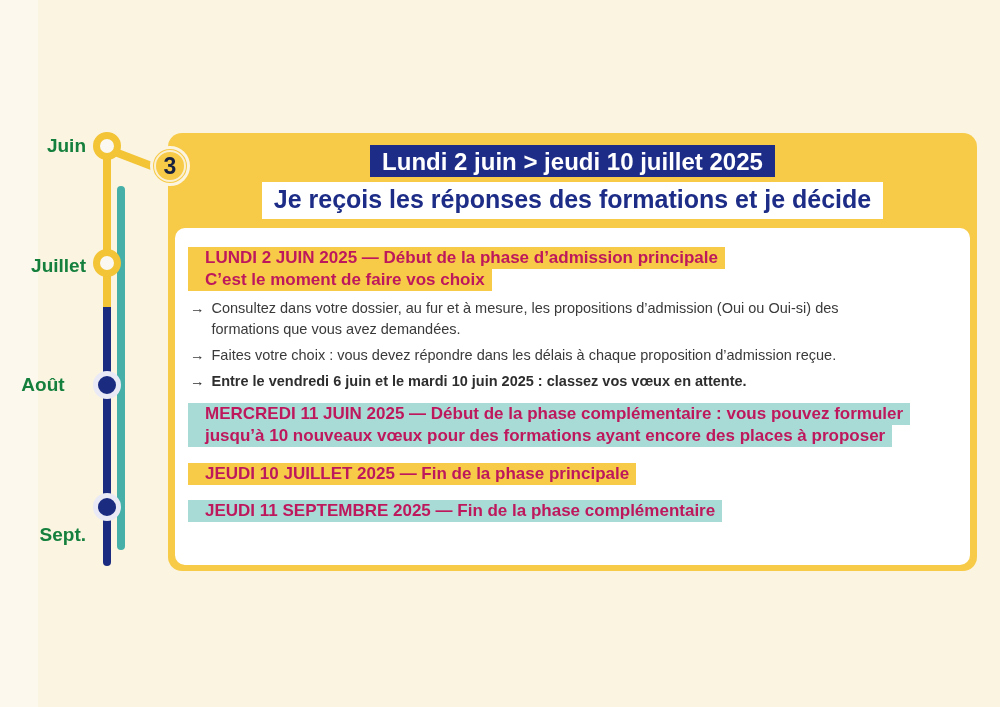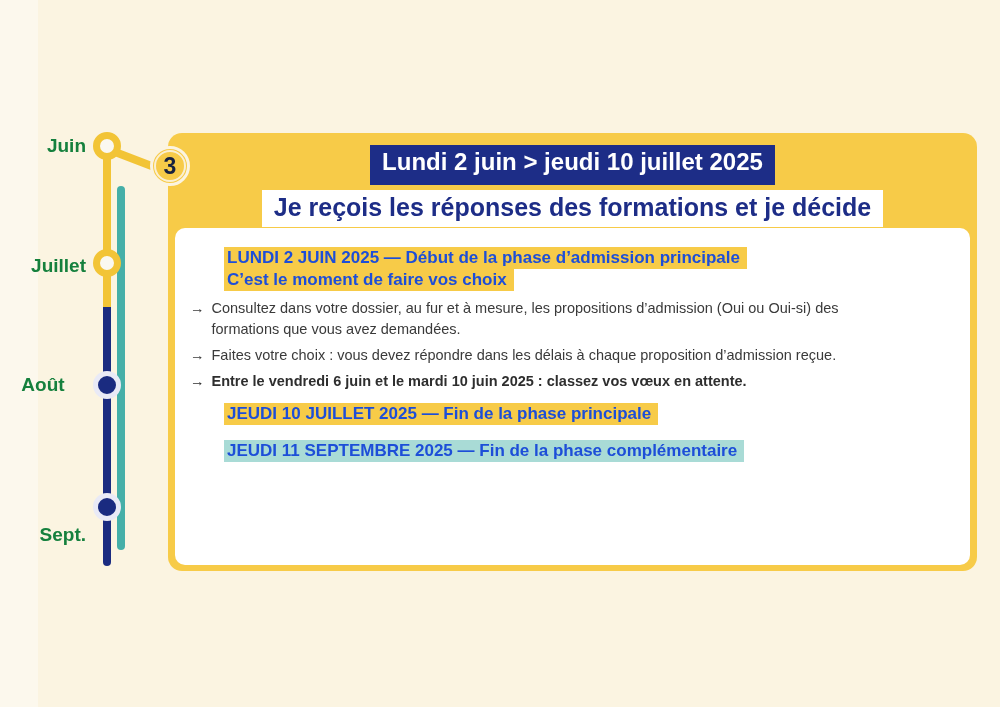--- a/index.html
+++ b/index.html
@@ -30,29 +30,29 @@
   .badge::before{content:"";position:absolute;inset:1px;border:2px solid rgba(251,244,225,0.9);border-radius:50%;}
   .month{position:absolute;left:0;width:86px;text-align:right;font-weight:bold;font-size:19px;color:#15803d;z-index:3;}
   .month.m-juin{top:135px;}
   .month.m-juillet{top:255px;}
   .month.m-aout{top:374px;text-align:center;}
   .month.m-sept{top:524px;}
 
   
   .card{position:absolute;left:168px;top:133px;width:809px;height:438px;background:#F7CB48;border-radius:14px;z-index:2;}
   .card-header{padding-top:12px;text-align:center;line-height:1.25;}
-  .date-range{display:inline-block;background:#1D2D87;color:#FFFFFF;font-weight:bold;font-size:24px;padding:2px 12px 8px;}
+  .date-range{display:inline-block;background:#1D2D87;color:#FFFFFF;font-weight:bold;font-size:24px;padding:2px 12px 0;}
   .card-title{display:inline-block;background:#FFFFFF;color:#1D2D87;font-weight:bold;font-size:25px;padding:2px 12px 4px;margin-top:5px;}
   .panel{
     position:absolute;left:7px;right:7px;top:95px;bottom:6px;
     background:#FFFFFF;border-radius:10px;box-sizing:border-box;
     padding:19px 14px 0 13px;overflow:hidden;
   }
   .hl-line{line-height:22px;}
-  .hl{display:inline-block;font-weight:bold;font-size:17px;color:#1d4ed8;padding:0 7px 1px 3px;white-space:nowrap;line-height:21px;margin-left:36px;}
+  .hl{display:inline-block;font-weight:bold;font-size:17px;color:#be185d;padding:0 7px 1px 17px;white-space:nowrap;line-height:21px;}
   .hl.yellow{background:#F7CB48;}
   .hl.teal{background:#A9DBD6;}
   .sect-1{margin-bottom:7px;}
   .bullets{margin:0 0 11px 2px;}
   .bullet{display:flex;font-size:14.5px;color:#3A3A3A;line-height:21px;margin-bottom:5px;}
   .bullet .arrow{flex:0 0 auto;margin-right:7px;}
   .bullet .text{max-width:685px;}
   .bullet.bold{font-weight:bold;color:#2E2E2E;}
   .sect-2{margin-bottom:16px;}
   .sect-3{margin-bottom:15px;}
@@ -108,20 +108,24 @@
       <div class="bullet">
         <span class="arrow">→</span>
         <span class="text">Faites votre choix : vous devez répondre dans les délais à chaque proposition d’admission reçue.</span>
       </div>
       <div class="bullet bold">
         <span class="arrow">→</span>
         <span class="text">Entre le vendredi 6 juin et le mardi 10 juin 2025 : classez vos vœux en attente.</span>
       </div>
     </div>
 
+    <div class="sect-2">
+      <div class="hl-line"><span class="hl teal">MERCREDI 11 JUIN 2025 — Début de la phase complémentaire : vous pouvez formuler</span></div>
+      <div class="hl-line"><span class="hl teal">jusqu’à 10 nouveaux vœux pour des formations ayant encore des places à proposer</span></div>
+    </div>
 
     <div class="sect-3">
       <div class="hl-line"><span class="hl yellow">JEUDI 10 JUILLET 2025 — Fin de la phase principale</span></div>
     </div>
 
     <div>
       <div class="hl-line"><span class="hl teal">JEUDI 11 SEPTEMBRE 2025 — Fin de la phase complémentaire</span></div>
     </div>
 
   </div>

